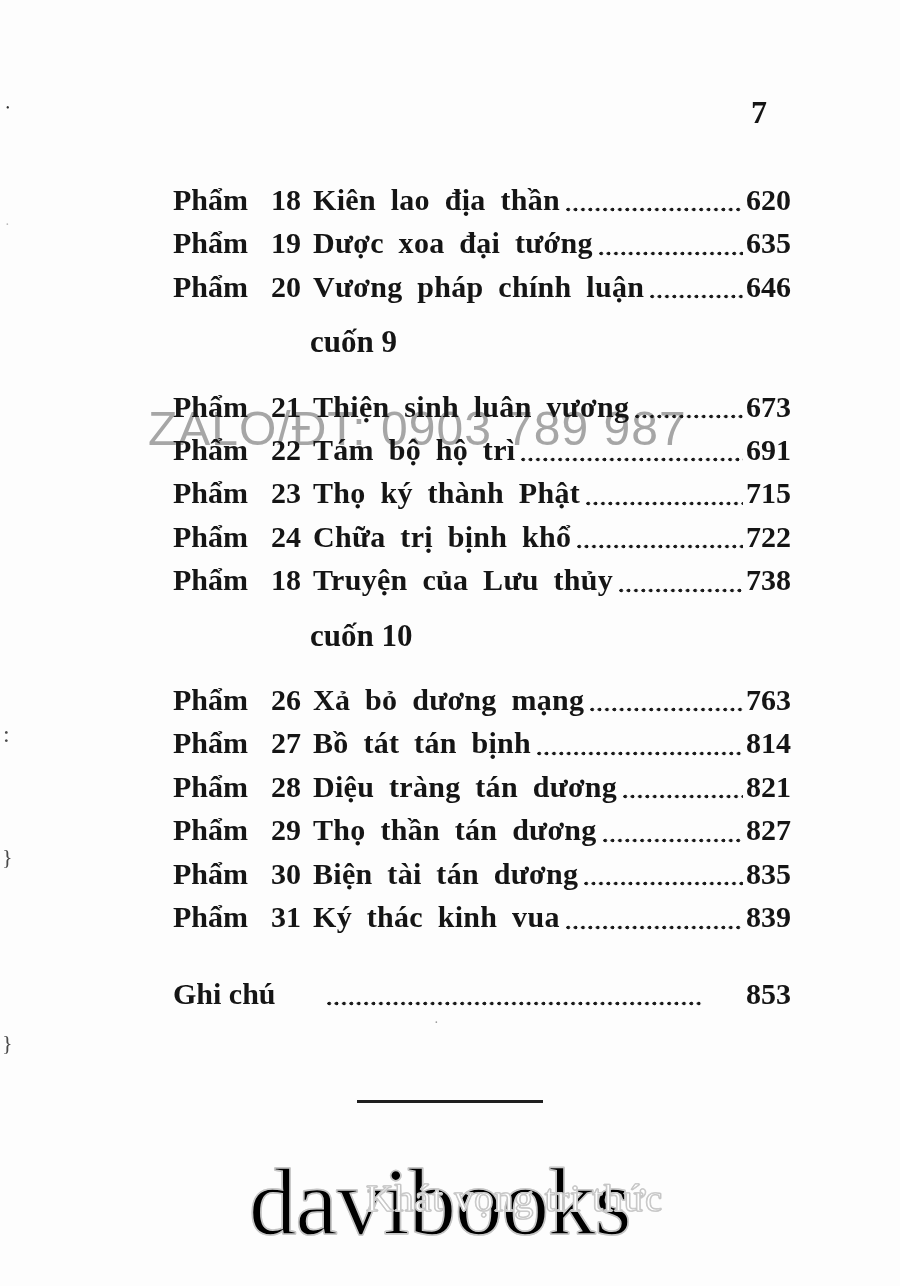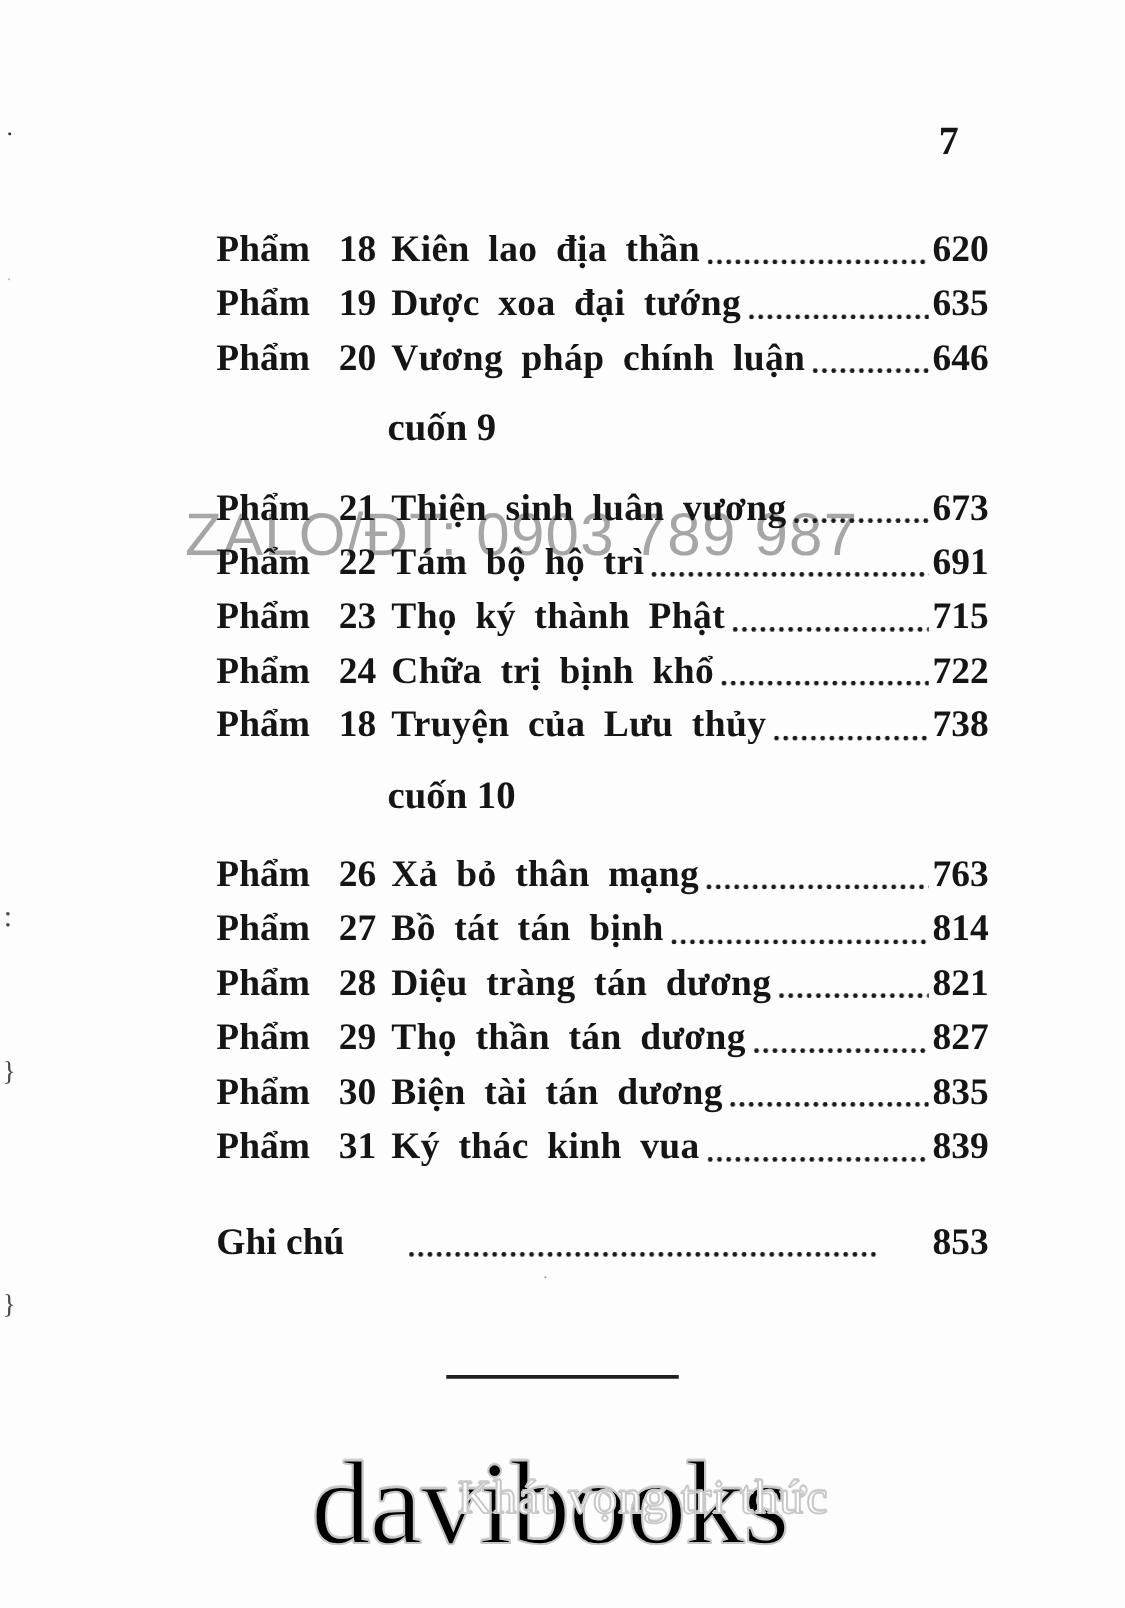--- a/index.html
+++ b/index.html
@@ -163,21 +163,21 @@
     <span class="col-label">Phẩm</span>
     <span class="col-num">18</span>
     <span class="col-title">Truyện của Lưu thủy</span>
     <span class="leader"></span>
     <span class="col-page">738</span>
   </div>
         <div class="cuon-heading">cuốn 10</div>
         <div class="toc-row">
     <span class="col-label">Phẩm</span>
     <span class="col-num">26</span>
-    <span class="col-title">Xả bỏ thân mạng</span>
+    <span class="col-title">Xả bỏ dương mạng</span>
     <span class="leader"></span>
     <span class="col-page">763</span>
   </div>
         <div class="toc-row">
     <span class="col-label">Phẩm</span>
     <span class="col-num">27</span>
     <span class="col-title">Bồ tát tán bịnh</span>
     <span class="leader"></span>
     <span class="col-page">814</span>
   </div>

